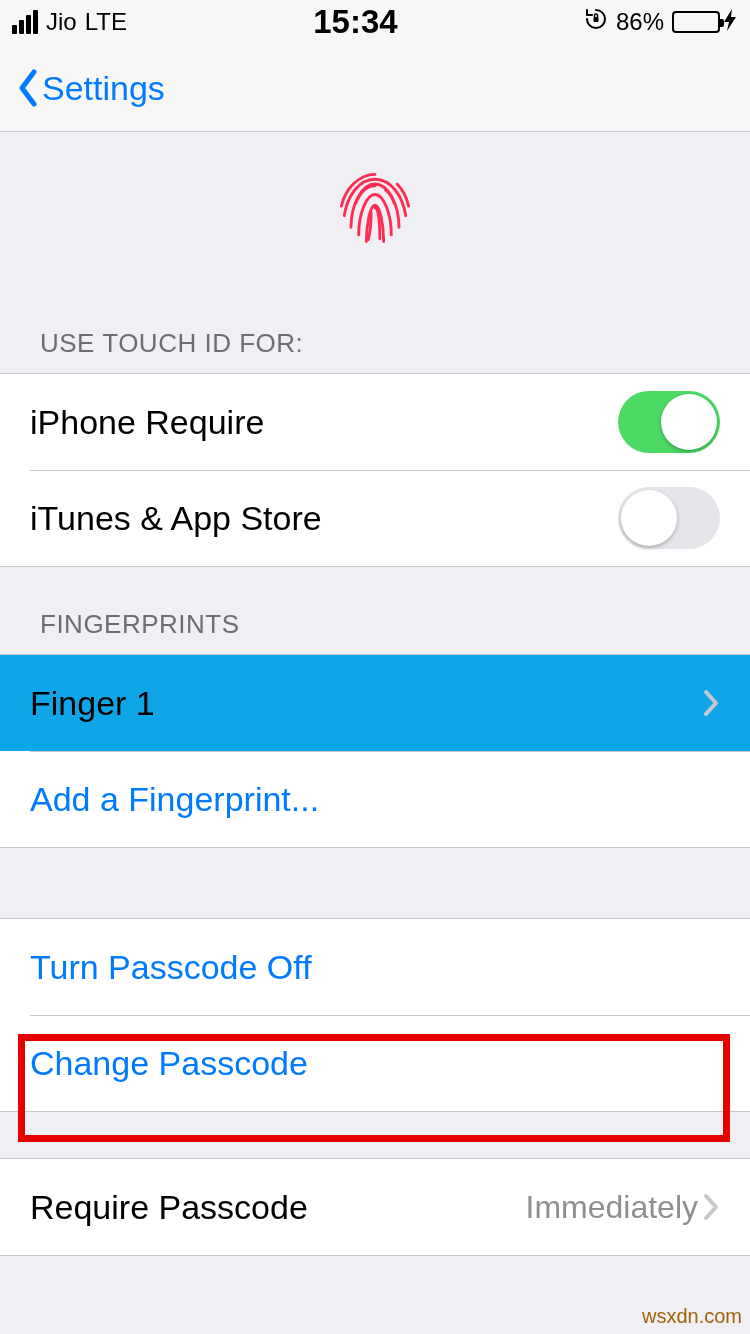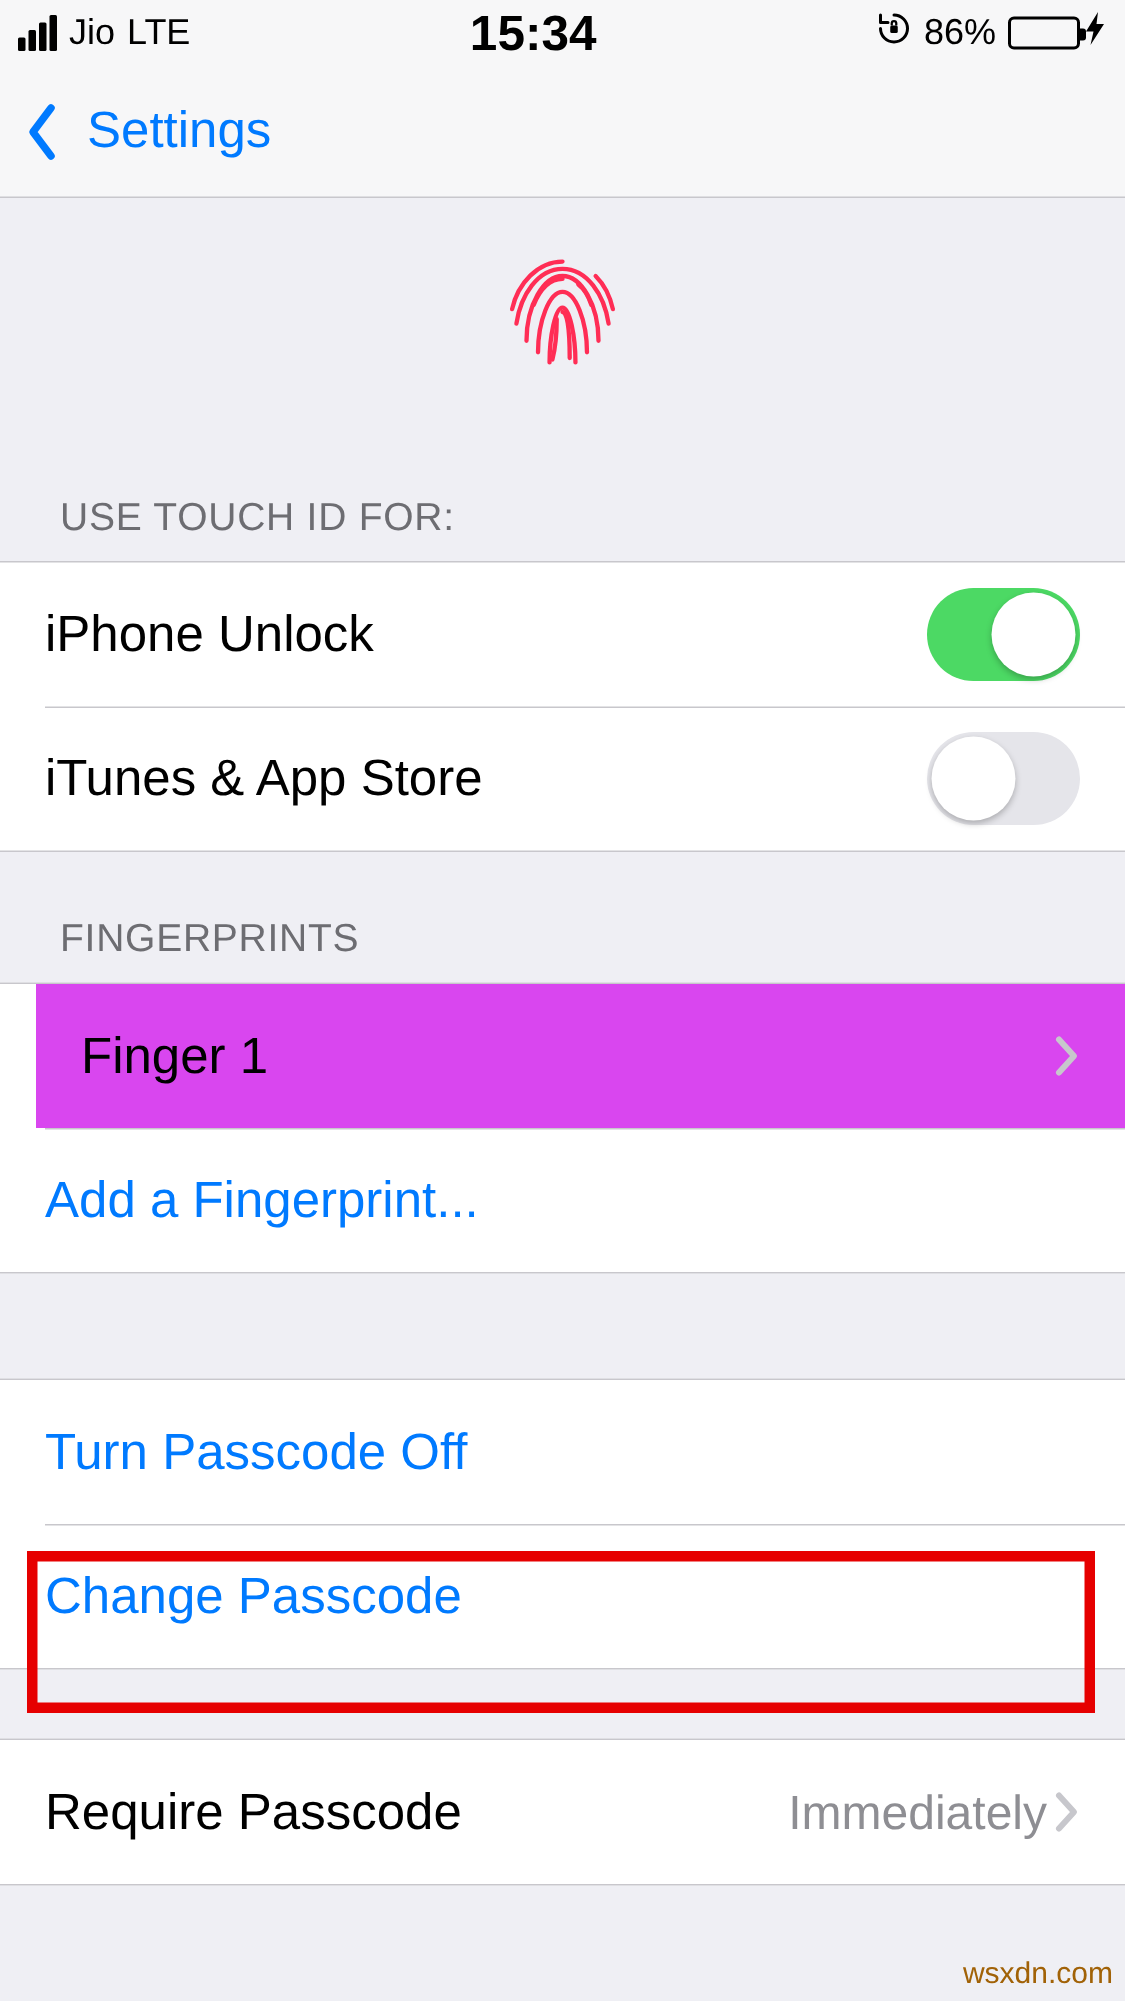--- a/index.html
+++ b/index.html
@@ -40,21 +40,21 @@
   
   .nav-bar {
     height: 88px;
     background:#f7f7f8;
     border-bottom:1px solid #c8c7cc;
     display:flex;
     align-items:center;
     position:relative;
     padding: 0 16px;
   }
-  .back-btn { display:flex; align-items:center; color:#007aff; font-size:34px; gap:18px; }
+  .back-btn { display:flex; align-items:flex-end; color:#007aff; font-size:34px; gap:2px; }
   .chev-left{ width:24px; height:40px; }
   .nav-title{
     position:absolute; left:0; right:0; text-align:center;
     font-size:34px; font-weight:600; pointer-events:none;
   }
 
   
   .hero { padding: 28px 0 26px; text-align:center; }
   .section-header{
     padding: 42px 40px 14px;
@@ -68,21 +68,21 @@
     min-height:96px;
     display:flex;
     align-items:center;
     padding: 0 30px;
     font-size:34px;
     position:relative;
   }
   .row + .row::before{
     content:""; position:absolute; left:30px; right:0; top:0; height:1px; background:#c8c7cc;
   }
-  .row.selected{ background:#d946ef;margin-left:24px; }
+  .row.selected{ background:#0ea5e9; }
   .row .label{ flex:1; }
   .row .value{ color:#8e8e93; font-size:32px; margin-right:4px;}
   .row.link .label{ color:#007aff; }
   .chev-right{ color:#c7c7cc; }
 
   
   .toggle{
     width:102px; height:62px; border-radius:32px; position:relative;
     background:#e5e5ea; transition:none;
   }
@@ -165,21 +165,21 @@
     <path d="M30 45c5-12 12-18 20-18"></path>
     <path d="M70 45c-2-6-5-11-9-14"></path>
     <path d="M15 48c4-18 18-33 35-33"></path>
     <path d="M85 48c-2-9-6-17-12-23"></path>
   </svg>
 </div>
 
 <div class="section-header">USE TOUCH ID FOR:</div>
 <div class="group">
   <div class="row">
-    <span class="label">iPhone Unlock</span>
+    <span class="label">iPhone Require</span>
     <div class="toggle on">
         <div class="knob"></div>
       </div>
   </div>
   <div class="row">
     <span class="label">iTunes &amp; App Store</span>
     <div class="toggle">
         <div class="knob"></div>
       </div>
   </div>

